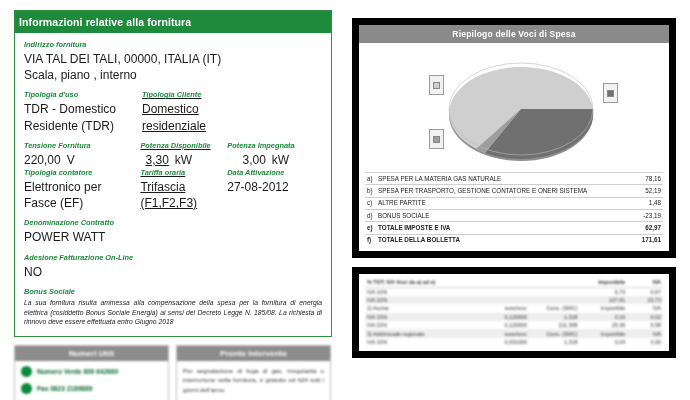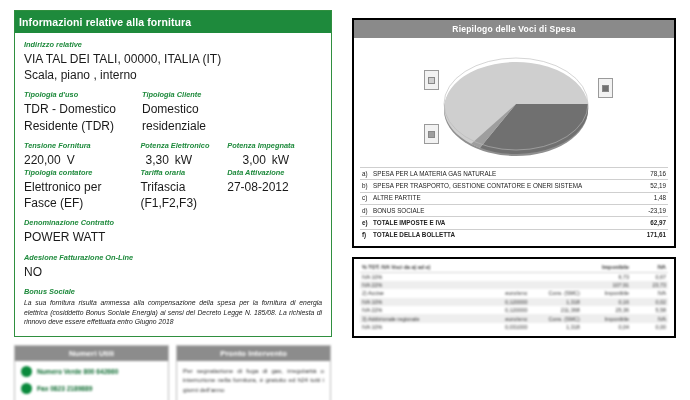--- a/index.html
+++ b/index.html
@@ -43,21 +43,21 @@
   }
   .field-value {
     color:#1a1a1a;
     font-size:12px;
     line-height:1.35;
     margin-bottom:7px;
   }
   .row { display:flex; }
   .row > div { padding-right:6px; }
   .c1 { width:118px; }
-  .c2 { width:88px; }
+  .c2 { width:88px;text-decoration:underline; }
   .c3 { width:96px; }
   .c-unit { display:inline-block; margin-left:6px; }
   .note {
     font-style:italic;
     font-size:6.8px;
     line-height:1.45;
     text-align:justify;
     color:#1a1a1a;
   }
 
@@ -66,21 +66,21 @@
   .bbox { width:155px; border:1px solid #bdbdbd; background:#fff; filter: blur(1.15px); }
   .bbox-header { background:#8c8c8c; color:#fff; font-weight:bold; font-size:8px; text-align:center; padding:3px 2px; }
   .bbox-body { padding:5px 6px; }
   .bbox-line { display:flex; align-items:center; gap:5px; margin-bottom:6px; }
   .bbox-dot { width:11px; height:11px; border-radius:50%; background:#0a8a3c; flex:0 0 auto; }
   .bbox-text { font-size:6.6px; font-weight:bold; color:#0a6a2e; }
   .bbox-para { font-size:6.2px; line-height:1.5; color:#333; text-align:justify; }
 
   
   .right-col { position:absolute; left:352px; top:18px; width:324px; }
-  .gpanel { border:2px solid #000000; background:#fff; margin-bottom:9px; }
+  .gpanel { border:7px solid #000000; background:#fff; margin-bottom:9px; }
   .gpanel-header {
     background:#8a8a8a; color:#ffffff; font-weight:bold;
     font-size:8.5px; text-align:center; padding:4px 3px;
     letter-spacing:0.2px;
   }
   .gpanel-body { padding:4px 6px 5px 6px; }
 
   .chart-wrap { position:relative; height:125px; }
   .legend-box {
     position:absolute; width:15px; height:20px;
@@ -112,21 +112,21 @@
 </head>
 <body>
 
 <div class="page">
 
   <div class="left-col">
     <div class="panel">
       <div class="panel-header">Informazioni relative alla fornitura</div>
       <div class="panel-body">
 
-        <div class="field-label">Indirizzo relative</div>
+        <div class="field-label">Indirizzo fornitura</div>
         <div class="field-value">
           <div>VIA TAL DEI TALI, 00000, ITALIA (IT)</div>
           <div>Scala, piano , interno</div>
         </div>
 
         <div class="row">
           <div class="c1">
               <div class="field-label">Tipologia d'uso</div>
             </div>
           <div class="c2">
@@ -140,21 +140,21 @@
           <div class="c2">
               <div class="field-value" style="margin:0">Domestico residenziale</div>
             </div>
         </div>
 
         <div class="row">
           <div class="c1">
               <div class="field-label">Tensione Fornitura</div>
             </div>
           <div class="c2">
-              <div class="field-label">Potenza Elettronico</div>
+              <div class="field-label">Potenza Disponibile</div>
             </div>
           <div class="c3">
               <div class="field-label">Potenza Impegnata</div>
             </div>
         </div>
         <div class="row" style="gap:24px;">
           <div class="c1">
               <div class="field-value" style="margin:0"><span>220,00</span><span class="c-unit">V</span></div>
             </div>
           <div class="c2">

